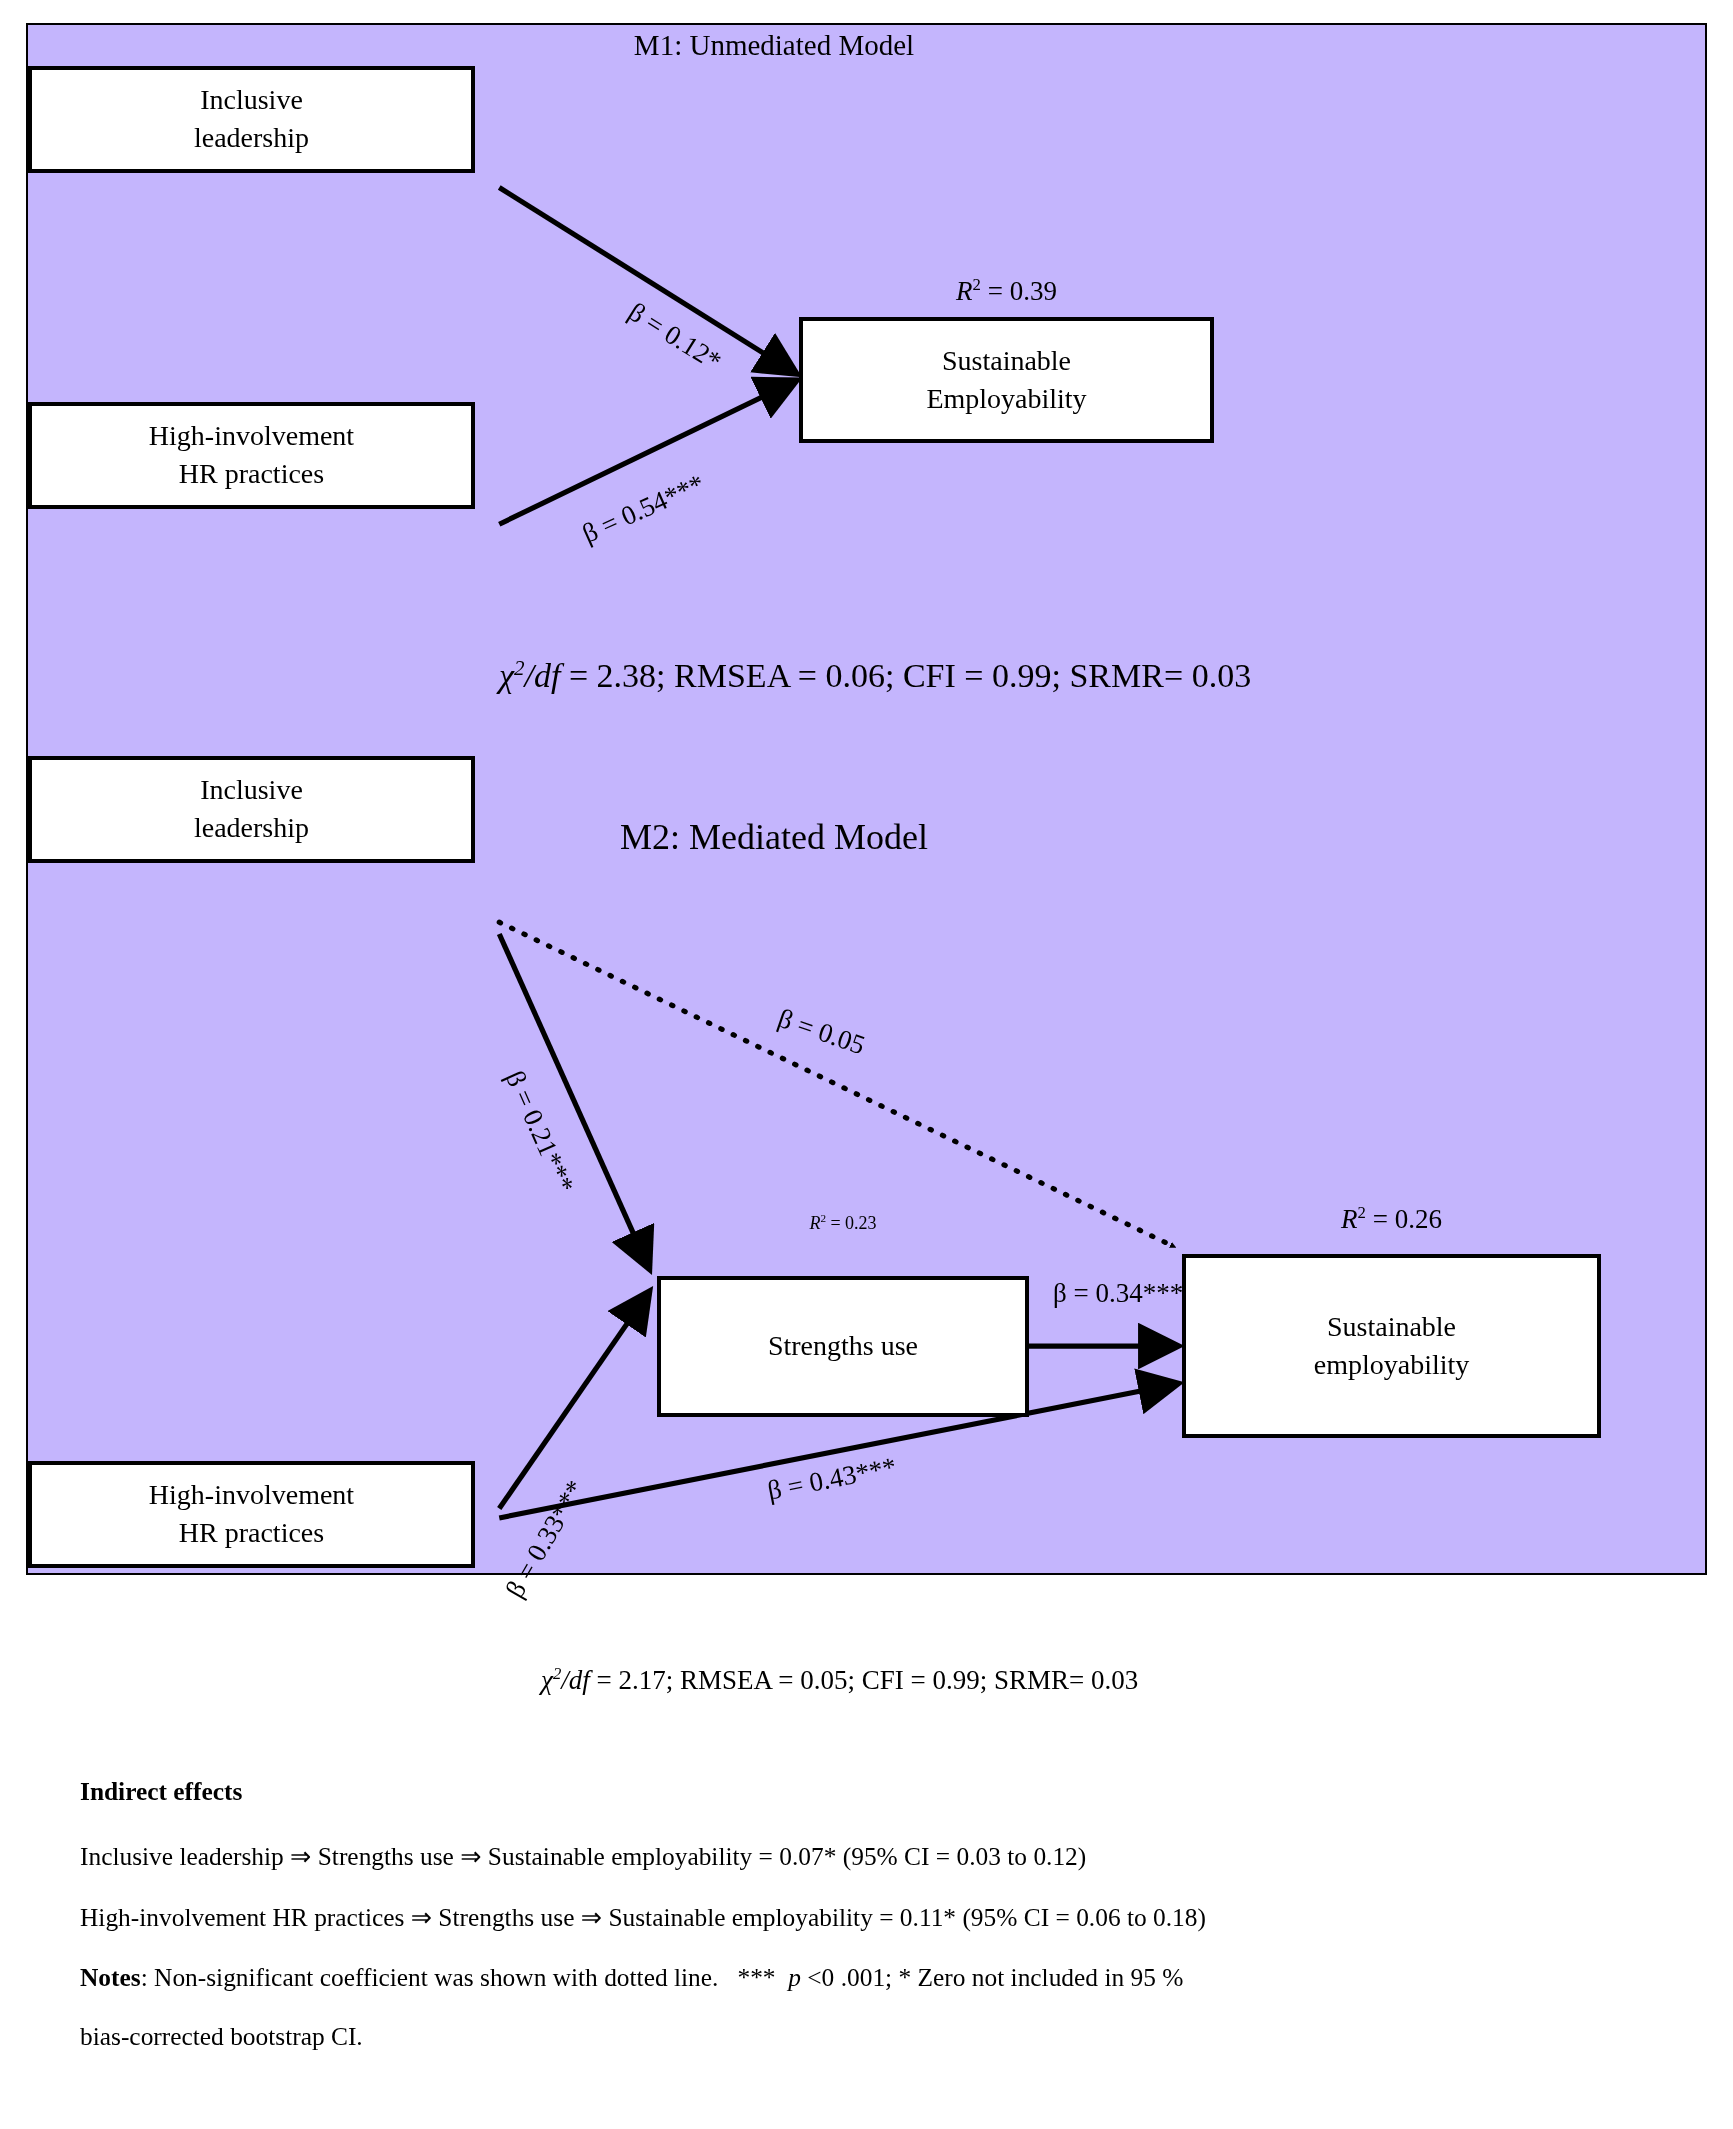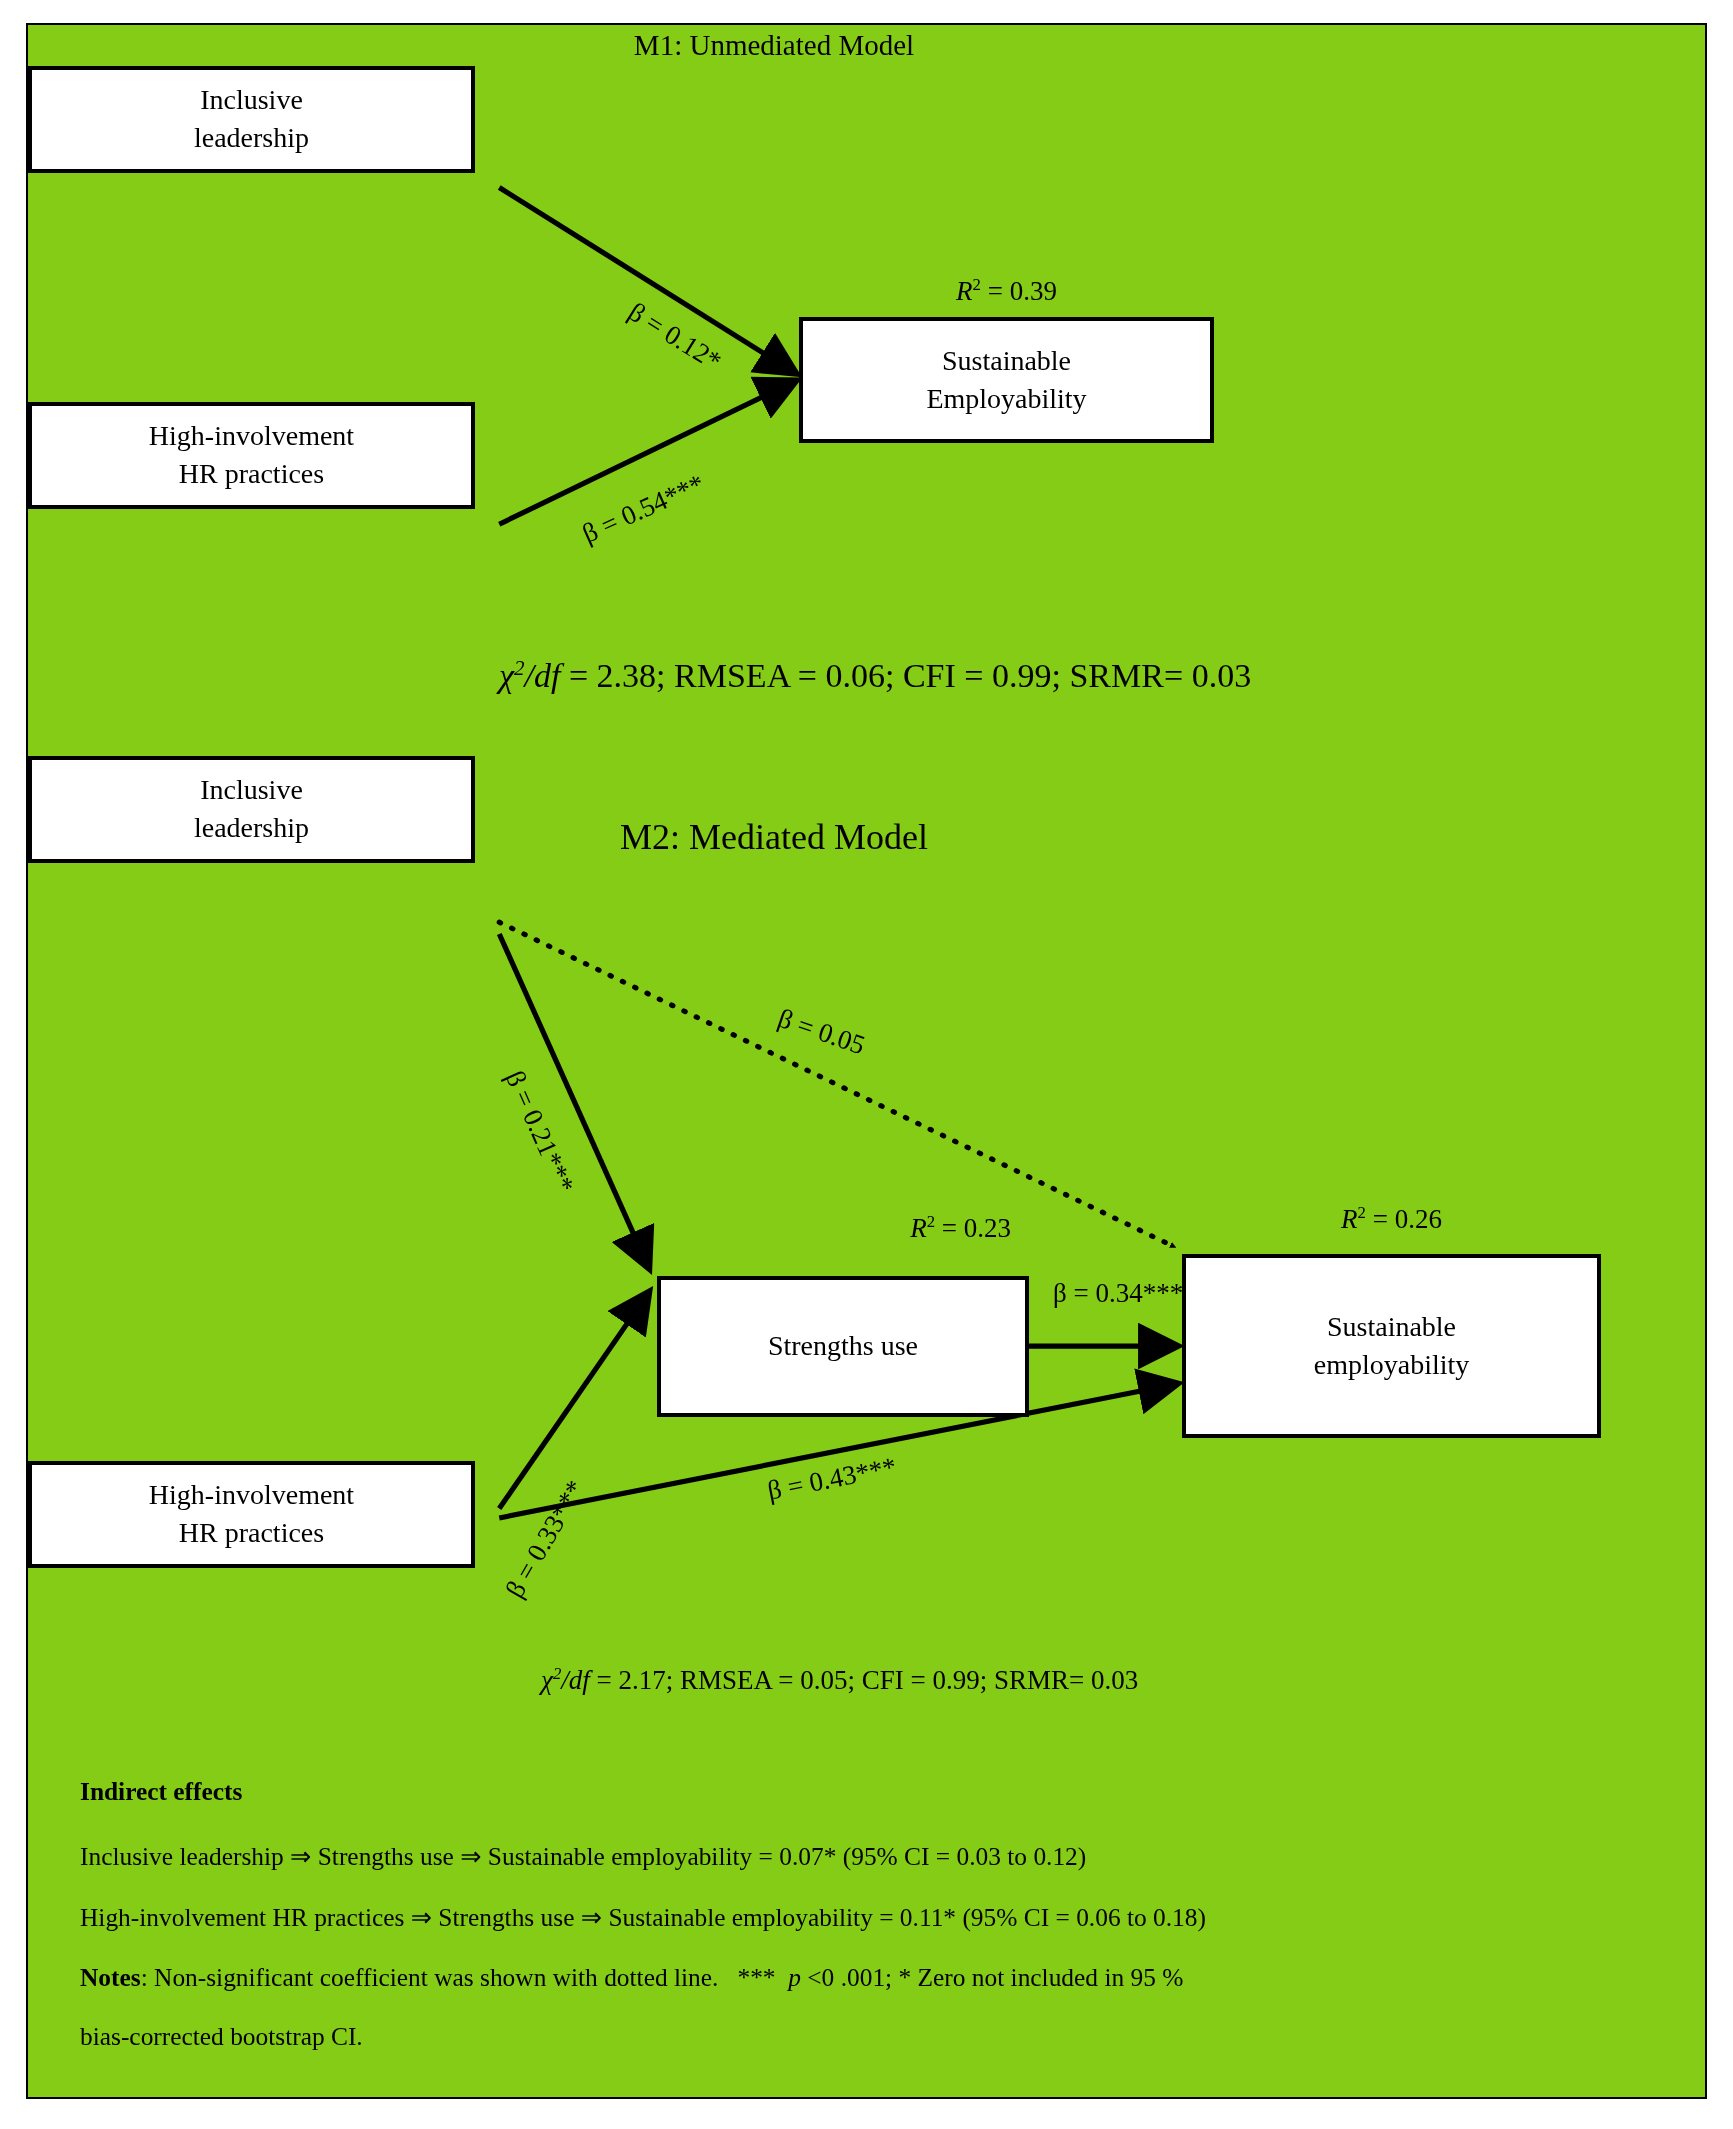--- a/index.html
+++ b/index.html
@@ -1,18 +1,18 @@
 <!DOCTYPE html>
 <html style="font-size:7.5px"><head>
 <meta charset="utf-8">
 <style>
   html,body{margin:0;padding:0;background:#ffffff;}
   body{font-family:"Liberation Serif",serif;color:#000;}
   #page{position:relative;width:1734px;height:2129px;background:#fff;overflow:hidden;}
-  #frame{position:absolute;left:26px;top:22.6px;width:1681px;height:2076px;border:2.4px solid #000;box-sizing:border-box;background:#84cc16;}
+  #frame{position:absolute;left:26px;top:22.6px;width:1681px;height:1552px;border:2.4px solid #000;box-sizing:border-box;background:#c4b5fd;}
   .node{position:absolute;border:4.7px solid #000;background:#fff;box-sizing:border-box;
         display:flex;align-items:center;justify-content:center;text-align:center;line-height:1.35;}
   .node span{display:block;}
   .model-title{position:absolute;text-align:center;white-space:nowrap;}
   .r2{position:absolute;white-space:nowrap;text-align:center;}
   .r2 i{font-style:italic;}
   .r2 sup{font-size:0.62em;vertical-align:super;}
   .fit{position:absolute;white-space:nowrap;}
   .fit i{font-style:italic;}
   .fit sup{font-size:0.62em;vertical-align:super;}
@@ -111,21 +111,21 @@
       </span>
     </div>
 
     <div class="node" style="left:1154px;top:1229px;width:419px;height:184px;font-size:28px;">
       <span>
         <span>Sustainable</span>
         <span>employability</span>
       </span>
     </div>
 
-    <div class="r2" style="left:611px;top:1187px;width:372px;font-size:27px;text-align:right;">
+    <div class="r2" style="left:629px;top:1187px;width:372px;font-size:18px;">
       <i>R</i><sup>2</sup><span> = 0.23</span>
     </div>
 
     <div class="r2" style="left:1154px;top:1178px;width:419px;font-size:27px;">
       <i>R</i><sup>2</sup><span> = 0.26</span>
     </div>
 
     <div class="plabel" style="left:751px;top:977px;font-size:27px;transform:rotate(19deg);">β = 0.05</div>
 
     <div class="plabel" style="left:485px;top:1032px;font-size:27px;transform:rotate(66deg);">β = 0.21***</div>

